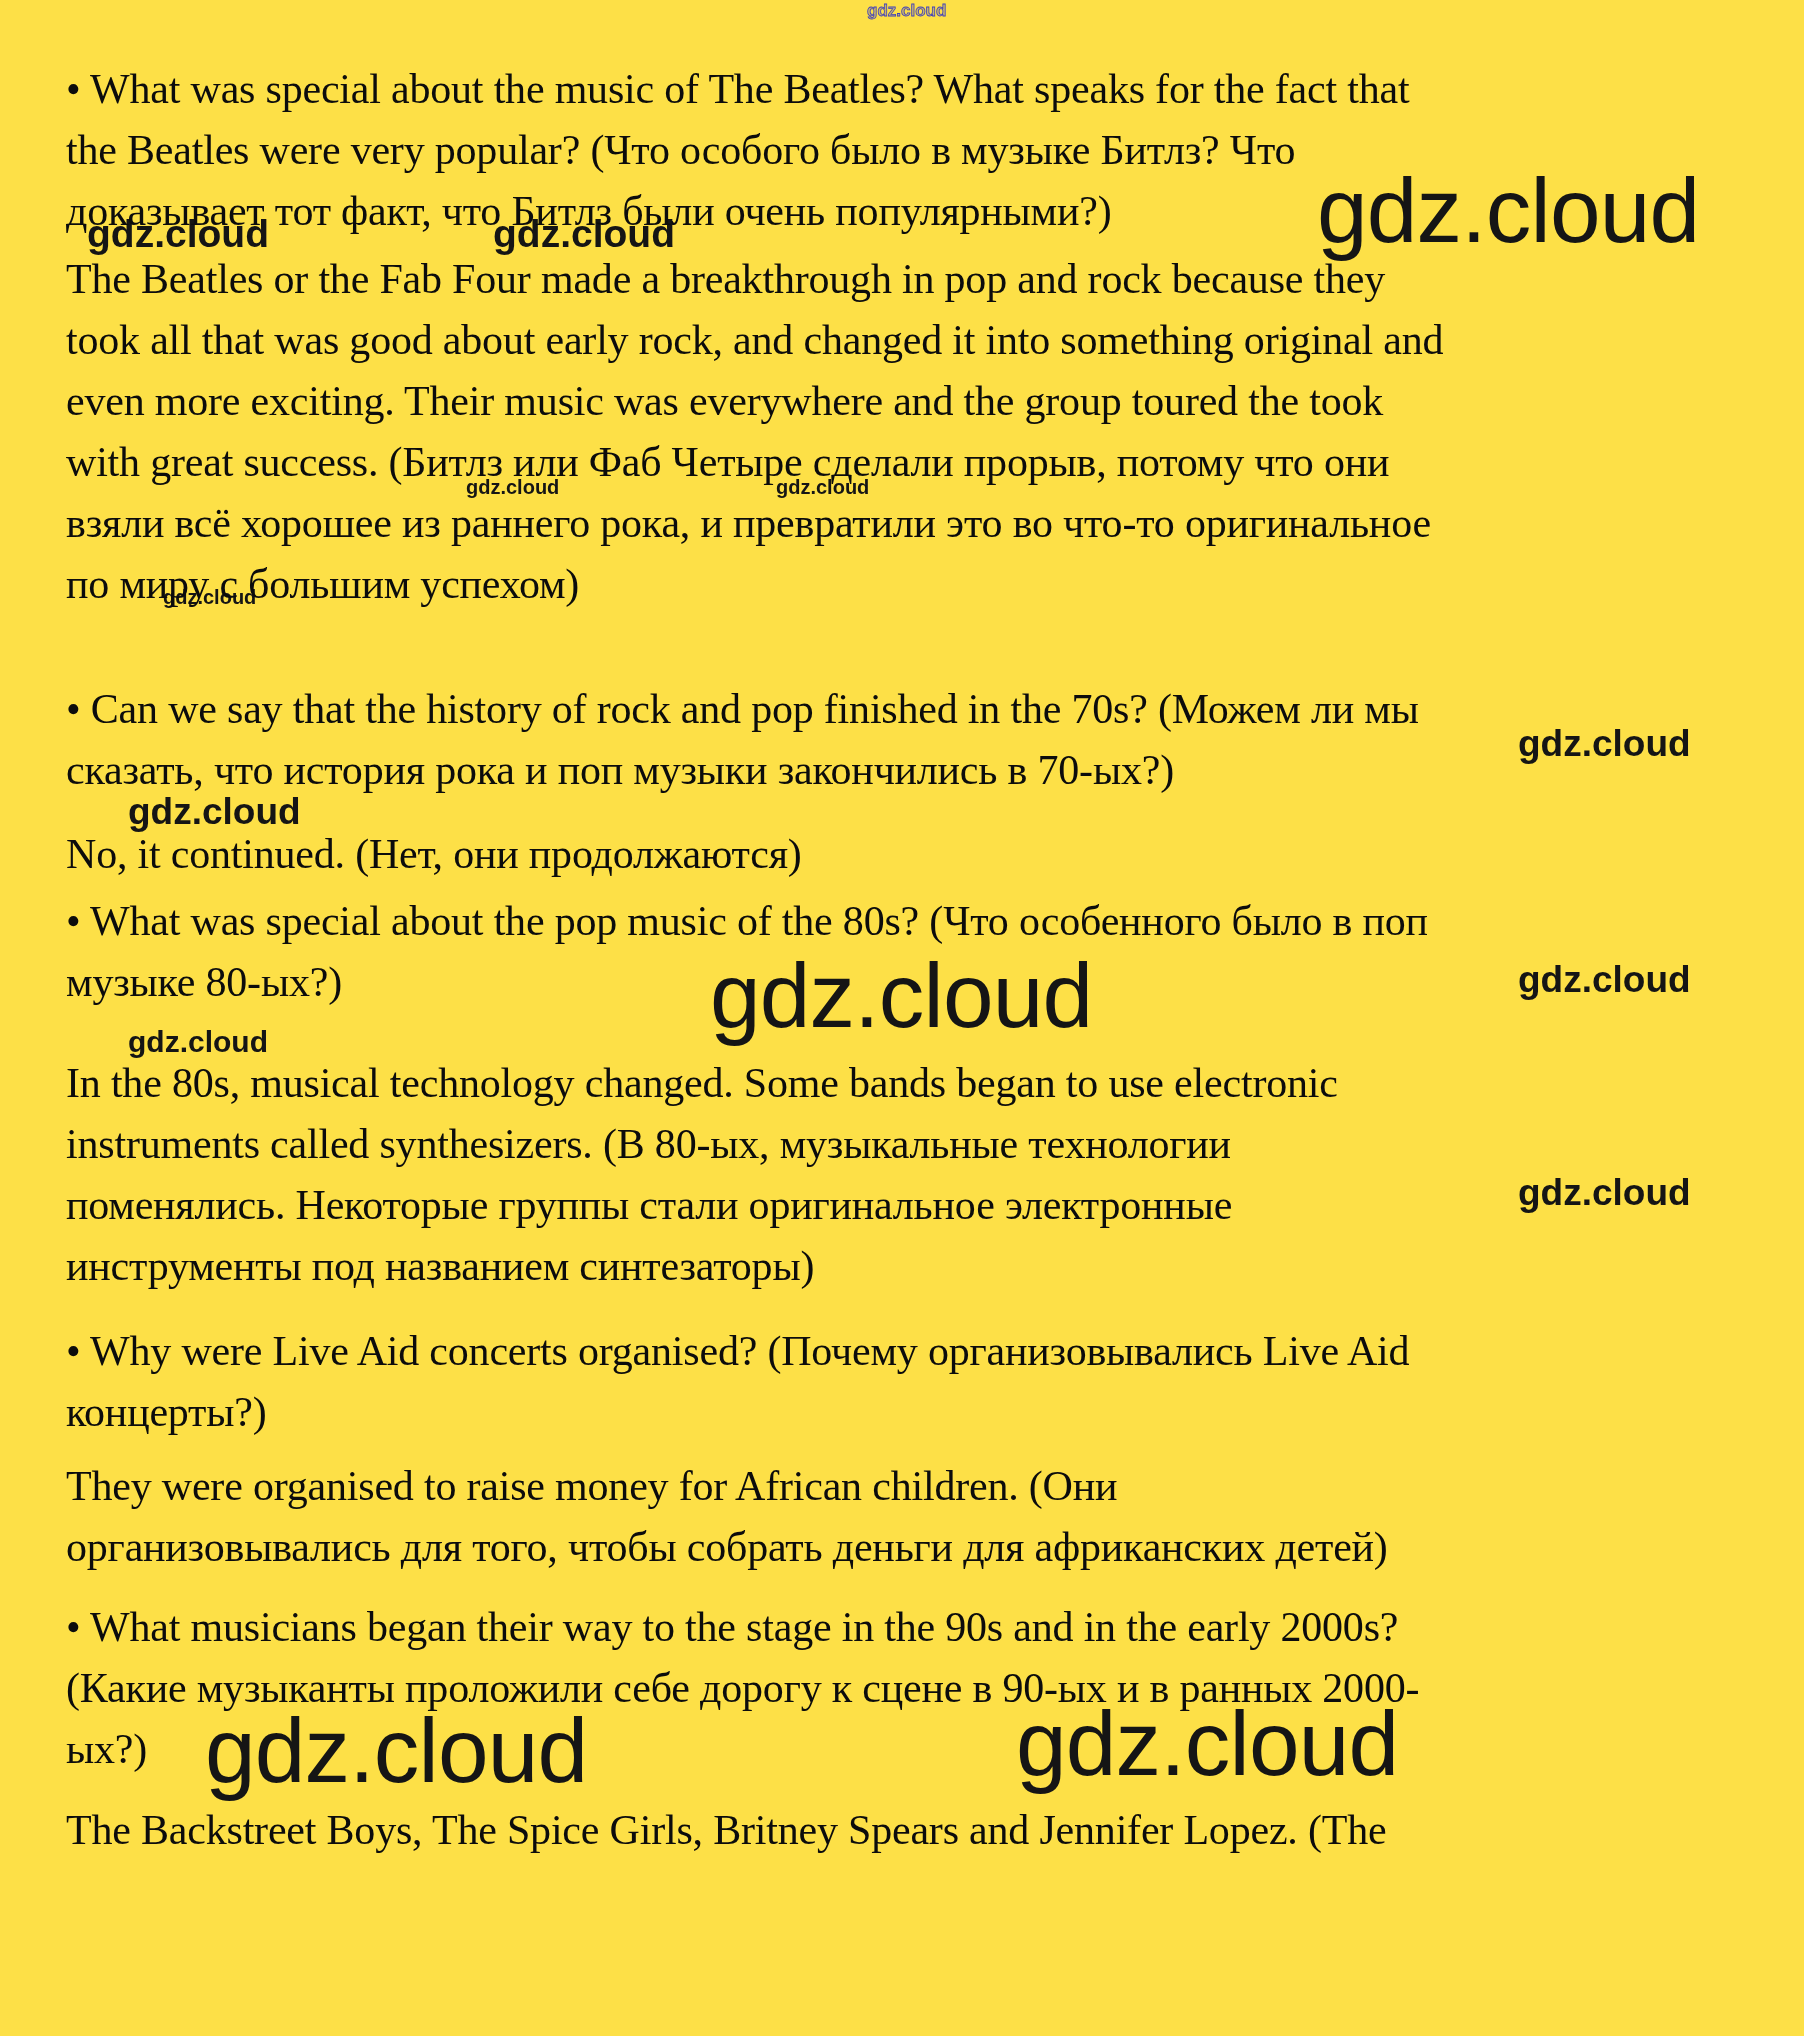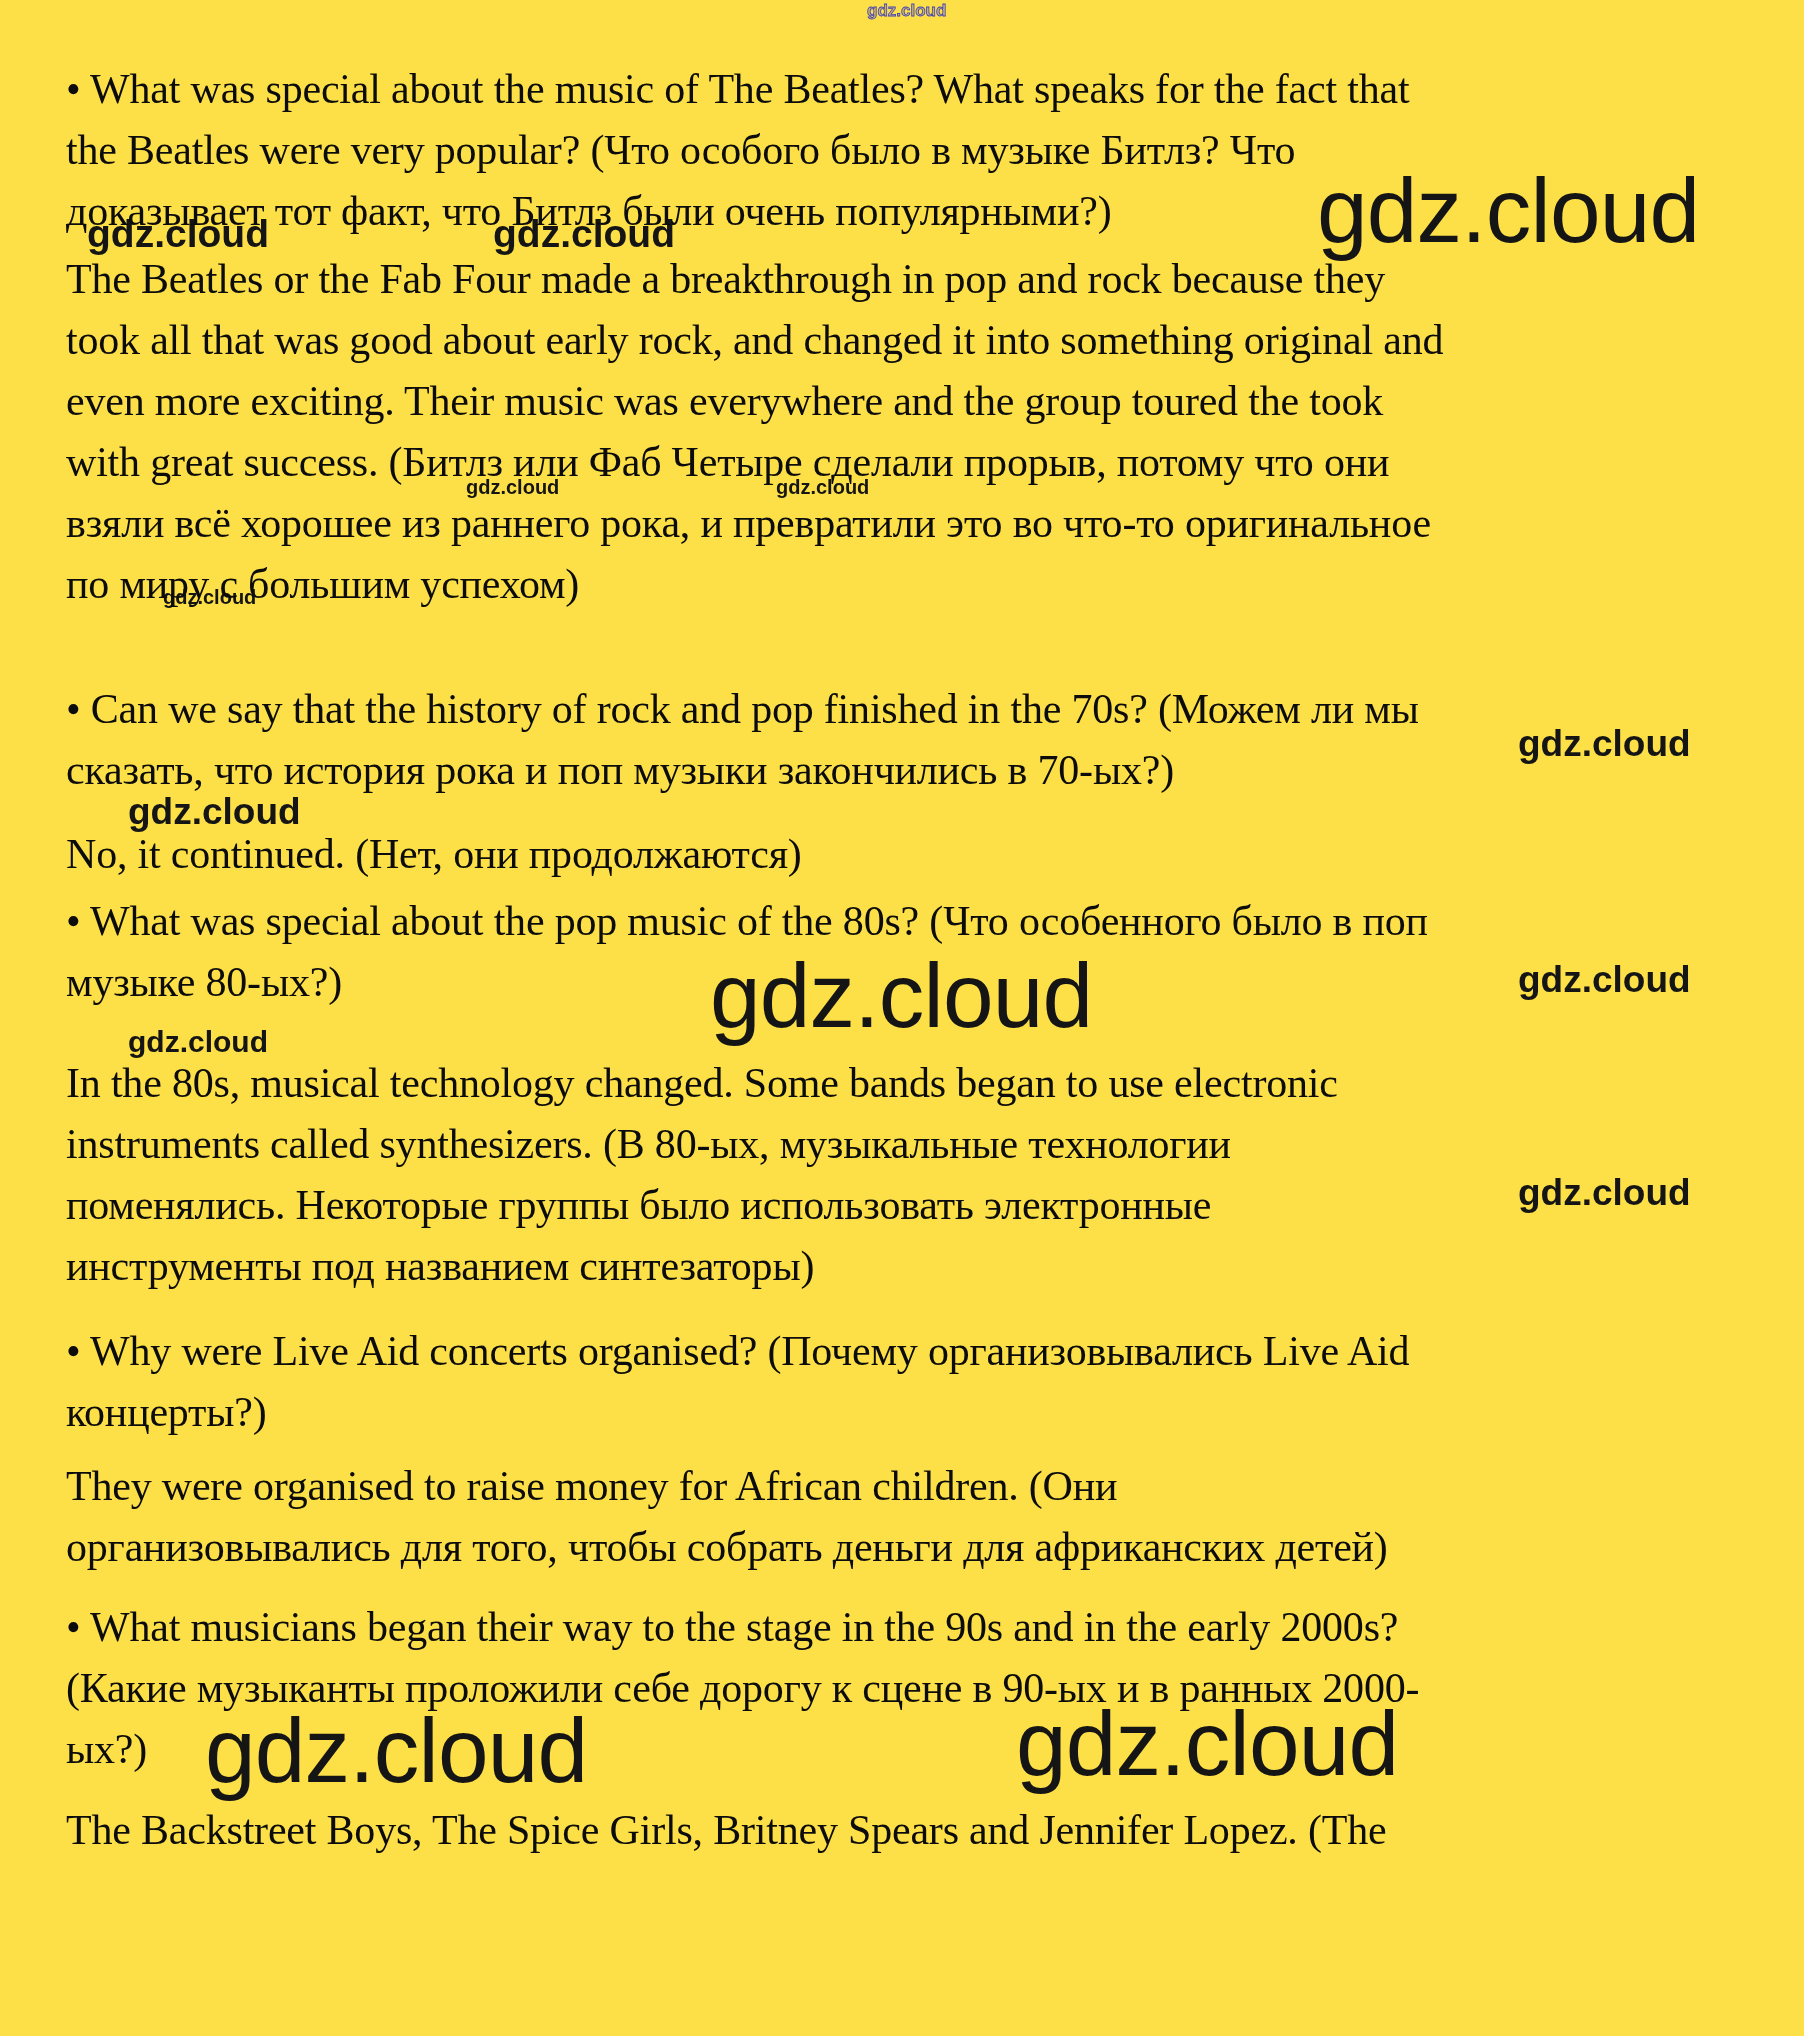--- a/index.html
+++ b/index.html
@@ -80,21 +80,21 @@
     <div class="block" style="top:824px">
         <div class="line">No, it continued. (Нет, они продолжаются)</div>
       </div>
     <div class="block" style="top:891px">
         <div class="line">• What was special about the pop music of the 80s? (Что особенного было в поп</div>
         <div class="line">музыке 80-ых?)</div>
       </div>
     <div class="block" style="top:1053px">
         <div class="line">In the 80s, musical technology changed. Some bands began to use electronic</div>
         <div class="line">instruments called synthesizers. (В 80-ых, музыкальные технологии</div>
-        <div class="line">поменялись. Некоторые группы было использовать электронные</div>
+        <div class="line">поменялись. Некоторые группы стали оригинальное электронные</div>
         <div class="line">инструменты под названием синтезаторы)</div>
       </div>
     <div class="block" style="top:1321px">
         <div class="line">• Why were Live Aid concerts organised? (Почему организовывались Live Aid</div>
         <div class="line">концерты?)</div>
       </div>
     <div class="block" style="top:1456px">
         <div class="line">They were organised to raise money for African children. (Они</div>
         <div class="line">организовывались для того, чтобы собрать деньги для африканских детей)</div>
       </div>

